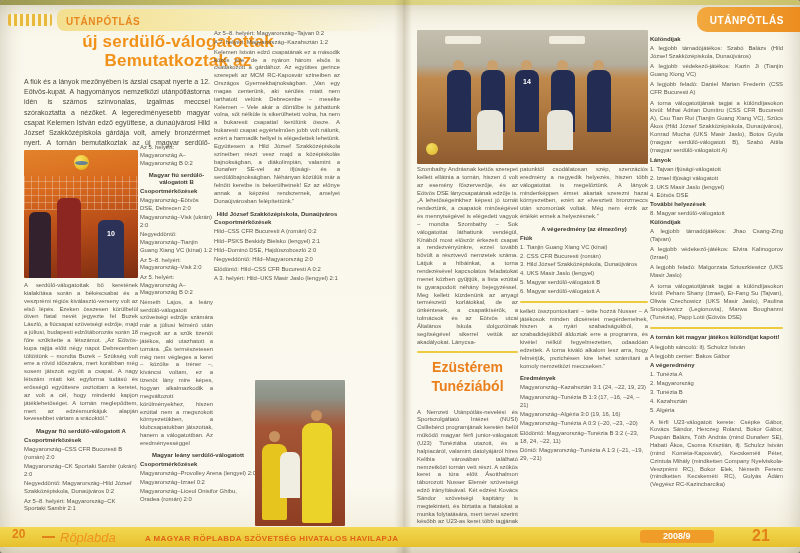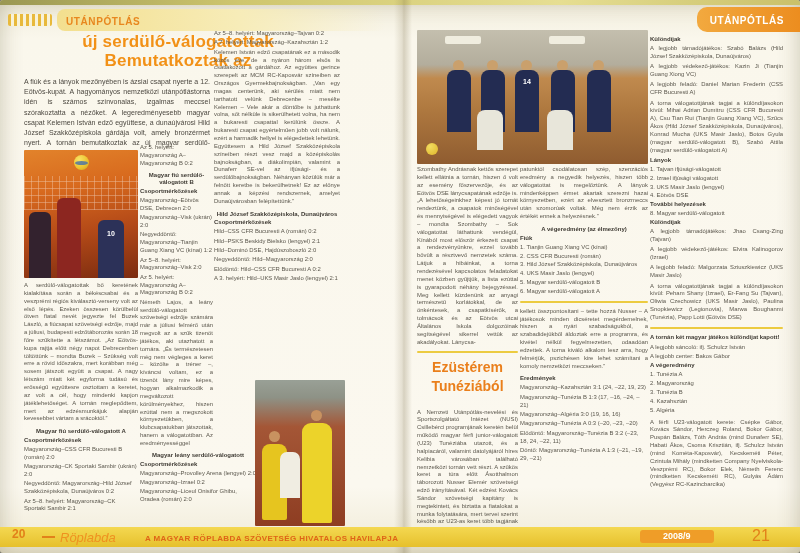--- a/index.html
+++ b/index.html
@@ -80,21 +80,21 @@
     background:radial-gradient(circle at 35% 30%,#f2dd60,#dfb52a);}
   
   .footer-band{position:absolute;left:0;right:0;top:527px;height:20px;
     background:linear-gradient(180deg,#f4d851,#e6c02c);}
   .pn-left{position:absolute;left:12px;top:527px;font-size:12px;font-weight:bold;color:#e2811a;}
   .foot-dash{position:absolute;left:42px;top:536px;width:13px;height:2px;background:#e2811a;}
   .mag-name{position:absolute;left:60px;top:530px;font-size:13px;font-weight:normal;font-style:italic;color:#ef9120;}
   .foot-center{position:absolute;left:145px;top:534px;font-size:8px;font-weight:bold;color:#df6417;letter-spacing:.4px;}
   .issue-box{position:absolute;left:640px;top:530px;background:#ef9d28;border-radius:3px;
     padding:1px 23px 2px;color:#fff;font-weight:bold;font-size:9px;}
-  .pn-right{position:absolute;left:752px;top:527px;font-size:16px;font-weight:normal;color:#e2811a;}
+  .pn-right{position:absolute;left:752px;top:527px;font-size:16px;font-weight:bold;color:#e2811a;}
 </style>
 </head>
 <body>
 
 <div class="spread">
   <div class="top-strip"></div>
   <div class="gutter"></div>
 
   <div class="hdr-left">
     <div class="stripes"></div>

